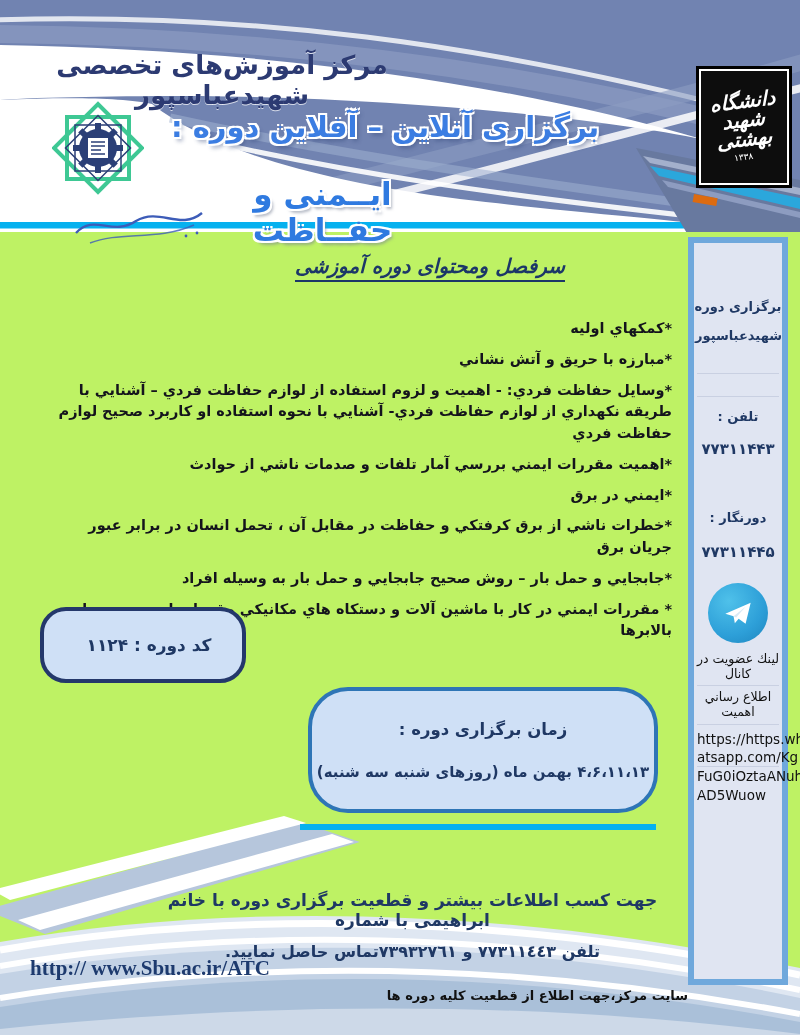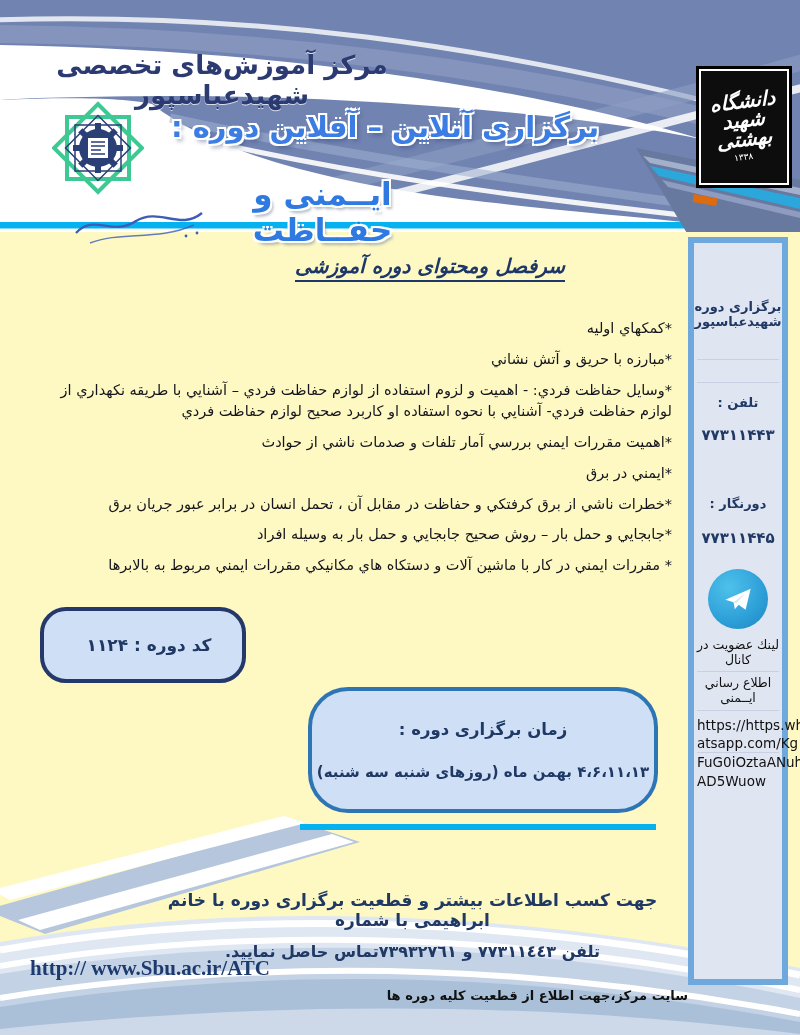--- a/index.html
+++ b/index.html
@@ -1,19 +1,19 @@
 <!DOCTYPE html>
 <html><head>
 <meta charset="utf-8">
 <style>
   html,body{margin:0;padding:0;background:#e8e8e8;}
   *{box-sizing:border-box;}
   #poster{
     position:relative;width:800px;height:1035px;margin:0 auto;
-    background:#fef9c3;overflow:hidden;
+    background:#bef264;overflow:hidden;
     font-family:"DejaVu Sans",sans-serif;
   }
   .abs{position:absolute;}
   svg{display:block;}
 
   
   #header-art{left:0;top:0;width:800px;height:232px;z-index:1;}
   .org-title{
     left:12px;top:50px;width:420px;z-index:4;text-align:center;
     font-size:26px;font-weight:bold;color:#2c3a72;direction:rtl;
@@ -59,21 +59,21 @@
     font-weight:500;line-height:1.35;cursor:pointer;}
 
   
   .syllabus-title{
     left:200px;top:254px;width:460px;z-index:2;text-align:center;direction:rtl;
     font-size:20px;font-weight:bold;font-style:italic;color:#1c3768;
     text-decoration:underline;text-underline-offset:7px;
   }
   .bullets{
     left:52px;top:318px;width:620px;z-index:2;direction:rtl;text-align:right;
-    color:#14141c;font-weight:normal;font-size:14.5px;line-height:1.5;
+    color:#14141c;font-weight:bold;font-size:14.5px;line-height:1.5;
   }
   .bullets div{margin-bottom:9px;}
   .badge{
     z-index:2;background:#cfe0f6;display:flex;flex-direction:column;
     align-items:center;justify-content:center;direction:rtl;text-align:center;
     color:#1f3864;font-weight:bold;
   }
   .code-badge{left:40px;top:607px;width:206px;height:76px;border:4px solid #24386b;border-radius:26px;font-size:17px;padding-left:12px;}
   .sched-badge{left:308px;top:687px;width:350px;height:126px;border:4px solid #2e75b6;border-radius:40px;}
   .sched-badge .l1{font-size:16.5px;margin-bottom:24px;}
@@ -180,38 +180,38 @@
     <div>کد دوره : ۱۱۲۴</div>
   </div>
   <div class="abs badge sched-badge">
     <div class="l1">زمان برگزاری دوره :</div>
     <div class="l2">۴،۶،۱۱،۱۳ بهمن ماه (روزهای شنبه سه شنبه)</div>
   </div>
   <div class="abs cyan-line2"></div>
 
   <div class="abs sidebar">
     <div class="sb-t" style="margin-top:56px;">برگزاری دوره</div>
-    <div class="sb-t" style="">شهیدعباسپور</div>
+    <div class="sb-t" style="margin-top:14px;text-align:right;">شهیدعباسپور</div>
     <hr class="sb-div" style="margin-top:30px;">
     <hr class="sb-div" style="margin-top:22px;">
     <div class="sb-t" style="margin-top:12px;">تلفن :</div>
     <div class="sb-num" style="margin-top:16px;">۷۷۳۱۱۴۴۳</div>
     <div class="sb-t" style="margin-top:52px;">دورنگار :</div>
     <div class="sb-num" style="margin-top:18px;">۷۷۳۱۱۴۴۵</div>
     <div class="tg">
       <svg width="38" height="38" viewBox="0 0 60 60">
         <path d="M10,31 L50,14 L42,47 L31,39 L25,46 L23,35 Z" fill="#ffffff"></path>
         <path d="M23,35 L42,20 L27,37 Z" fill="#d7e9f5"></path>
       </svg>
     </div>
     <div class="sb-black">لینك  عضویت در</div>
     <div class="sb-black">كانال</div>
     <hr class="sb-div" style="margin-top:4px;">
     <div class="sb-black" style="margin-top:3px;">اطلاع رساني</div>
-    <div class="sb-black">ایــمنی</div>
+    <div class="sb-black">اهميت</div>
     <hr class="sb-div" style="margin-top:5px;">
     <div style="margin-top:5px;">
       <div class="wa-url">https://https.wh</div>
       <div class="wa-url">atsapp.com/Kg</div>
       <hr class="sb-div">
       <div class="wa-url">FuG0iOztaANuh</div>
       <div class="wa-url">AD5Wuow</div>
     </div>
   </div>
 

